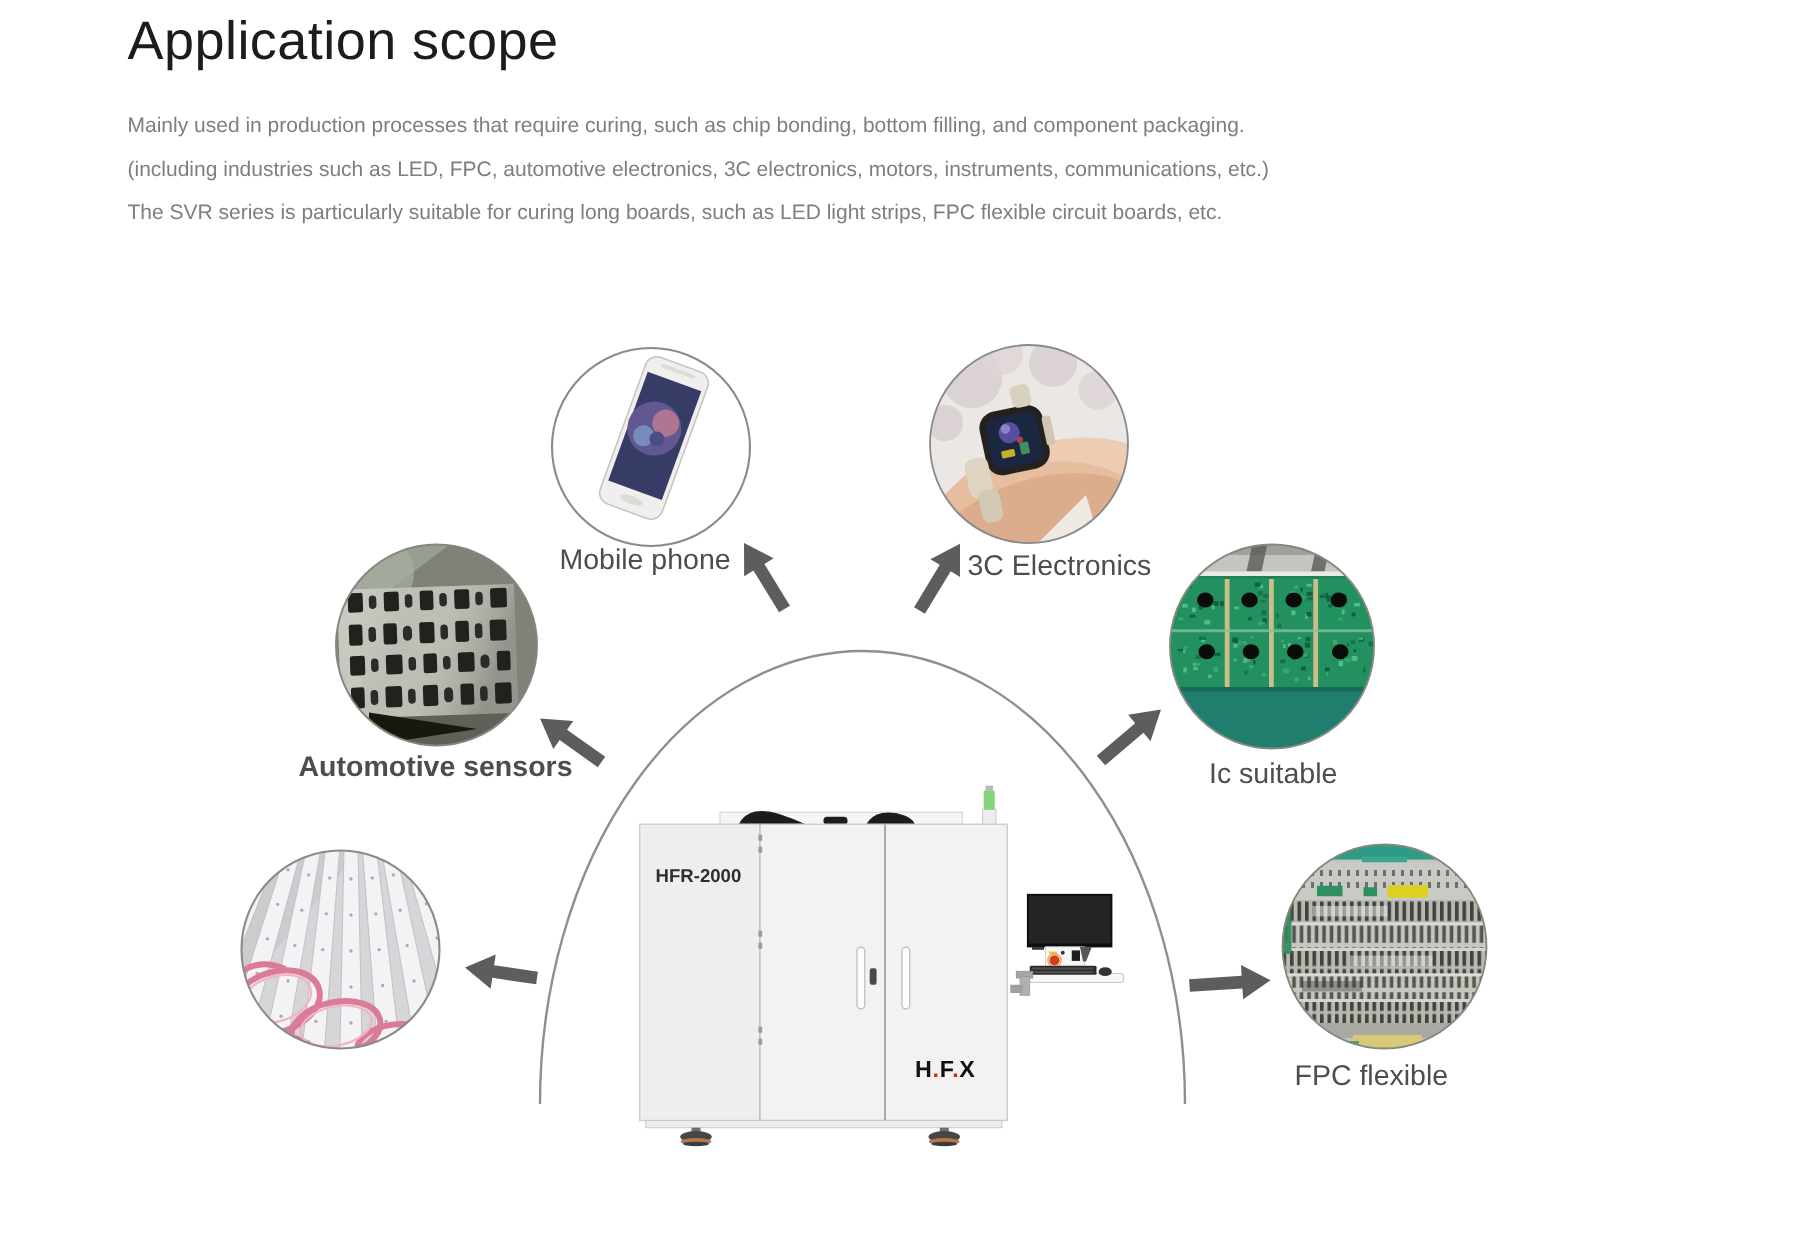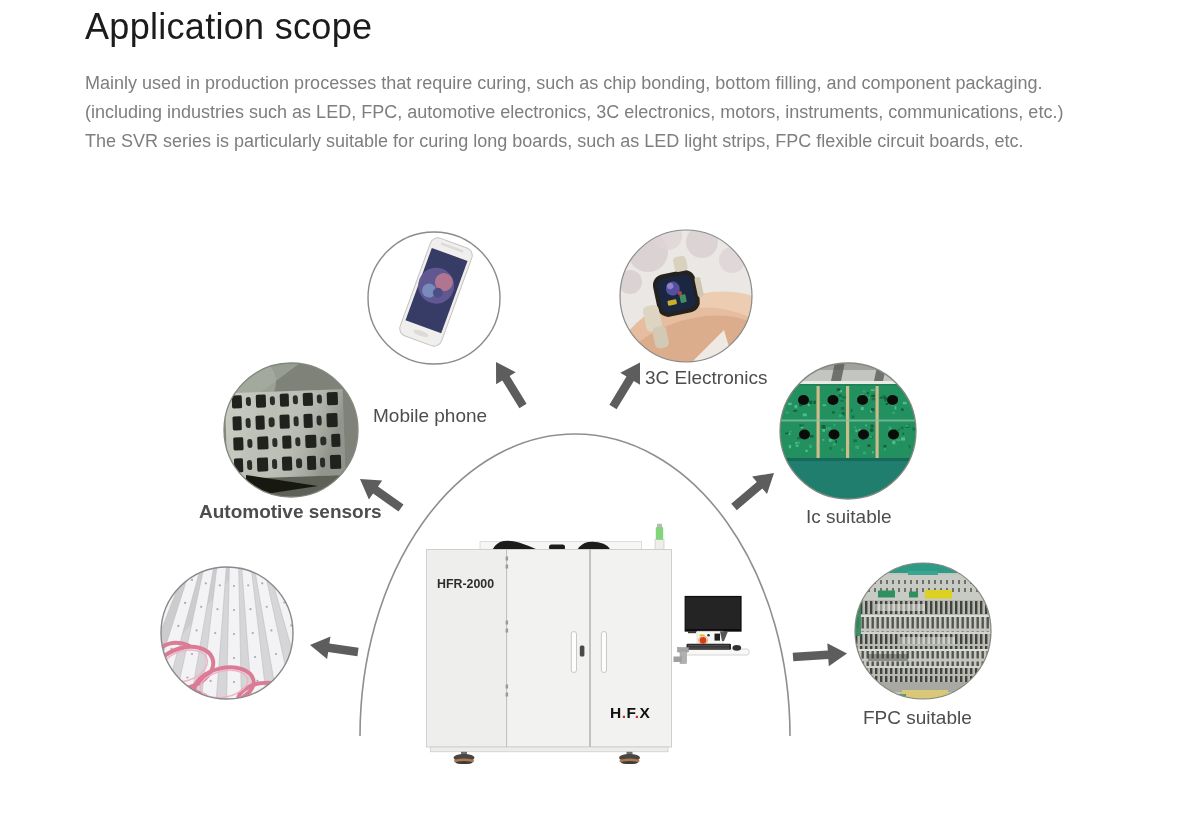--- a/index.html
+++ b/index.html
@@ -1,33 +1,33 @@
 <!DOCTYPE html>
 <html><head>
 <meta charset="utf-8">
 <style>
 html,body{margin:0;padding:0;}
 body{width:1200px;height:833px;background:#fff;overflow:hidden;position:relative;
   font-family:"Liberation Sans",sans-serif;}
 #title{position:absolute;left:85px;top:6px;font-size:36px;color:#1c1c1c;font-weight:400;letter-spacing:0.3px;}
-#para{position:absolute;left:85px;top:69px;width:1080px;font-size:18px;line-height:29px;color:#7e7e7e;white-space:nowrap;}
+#para{position:absolute;left:85px;top:69px;width:1080px;font-size:14px;line-height:29px;color:#7e7e7e;white-space:nowrap;}
 .lbl{position:absolute;font-size:19px;color:#4d4d4d;white-space:nowrap;}
 svg{position:absolute;left:0;top:0;}
 </style>
 </head>
 <body>
 <div id="title">Application scope</div>
 <div id="para">Mainly used in production processes that require curing, such as chip bonding, bottom filling, and component packaging.<br>(including industries such as LED, FPC, automotive electronics, 3C electronics, motors, instruments, communications, etc.)<br>The SVR series is particularly suitable for curing long boards, such as LED light strips, FPC flexible circuit boards, etc.</div>
 
-<div class="lbl" style="left:373px;top:363px;margin-top:42px;">Mobile phone</div>
+<div class="lbl" style="left:373px;top:363px;">Mobile phone</div>
 <div class="lbl" style="left:645px;top:367px;">3C Electronics</div>
 <div class="lbl" style="left:199px;top:501px;font-weight:bold;">Automotive sensors</div>
 <div class="lbl" style="left:806px;top:506px;">Ic suitable</div>
 <div class="lbl" style="left:205px;top:676px;">LED</div>
-<div class="lbl" style="left:863px;top:707px;">FPC suitable</div>
+<div class="lbl" style="left:863px;top:707px;">FPC flexible</div>
 
 <svg width="1200" height="833" viewBox="0 0 1200 833">
 
 <path d="M 360 736 A 215 302 0 0 1 790 736" fill="none" stroke="#8f8f8f" stroke-width="1.6"></path>
 
 <g fill="#5d5d5d">
 <polygon points="526.6,403.8 509.6,376.0 515.7,372.2 496.0,362.0 496.1,384.2 502.3,380.4 519.4,408.2"></polygon>
 <polygon points="616.6,409.2 633.8,380.9 640.0,384.7 640.0,362.5 620.3,372.8 626.5,376.5 609.4,404.8"></polygon>
 <polygon points="403.5,504.5 378.0,486.5 382.2,480.6 360.0,479.0 368.9,499.4 373.1,493.4 398.5,511.5"></polygon>
 <polygon points="736.8,510.2 762.3,488.5 767.0,494.1 774.0,473.0 752.1,476.5 756.8,482.1 731.2,503.8"></polygon>

